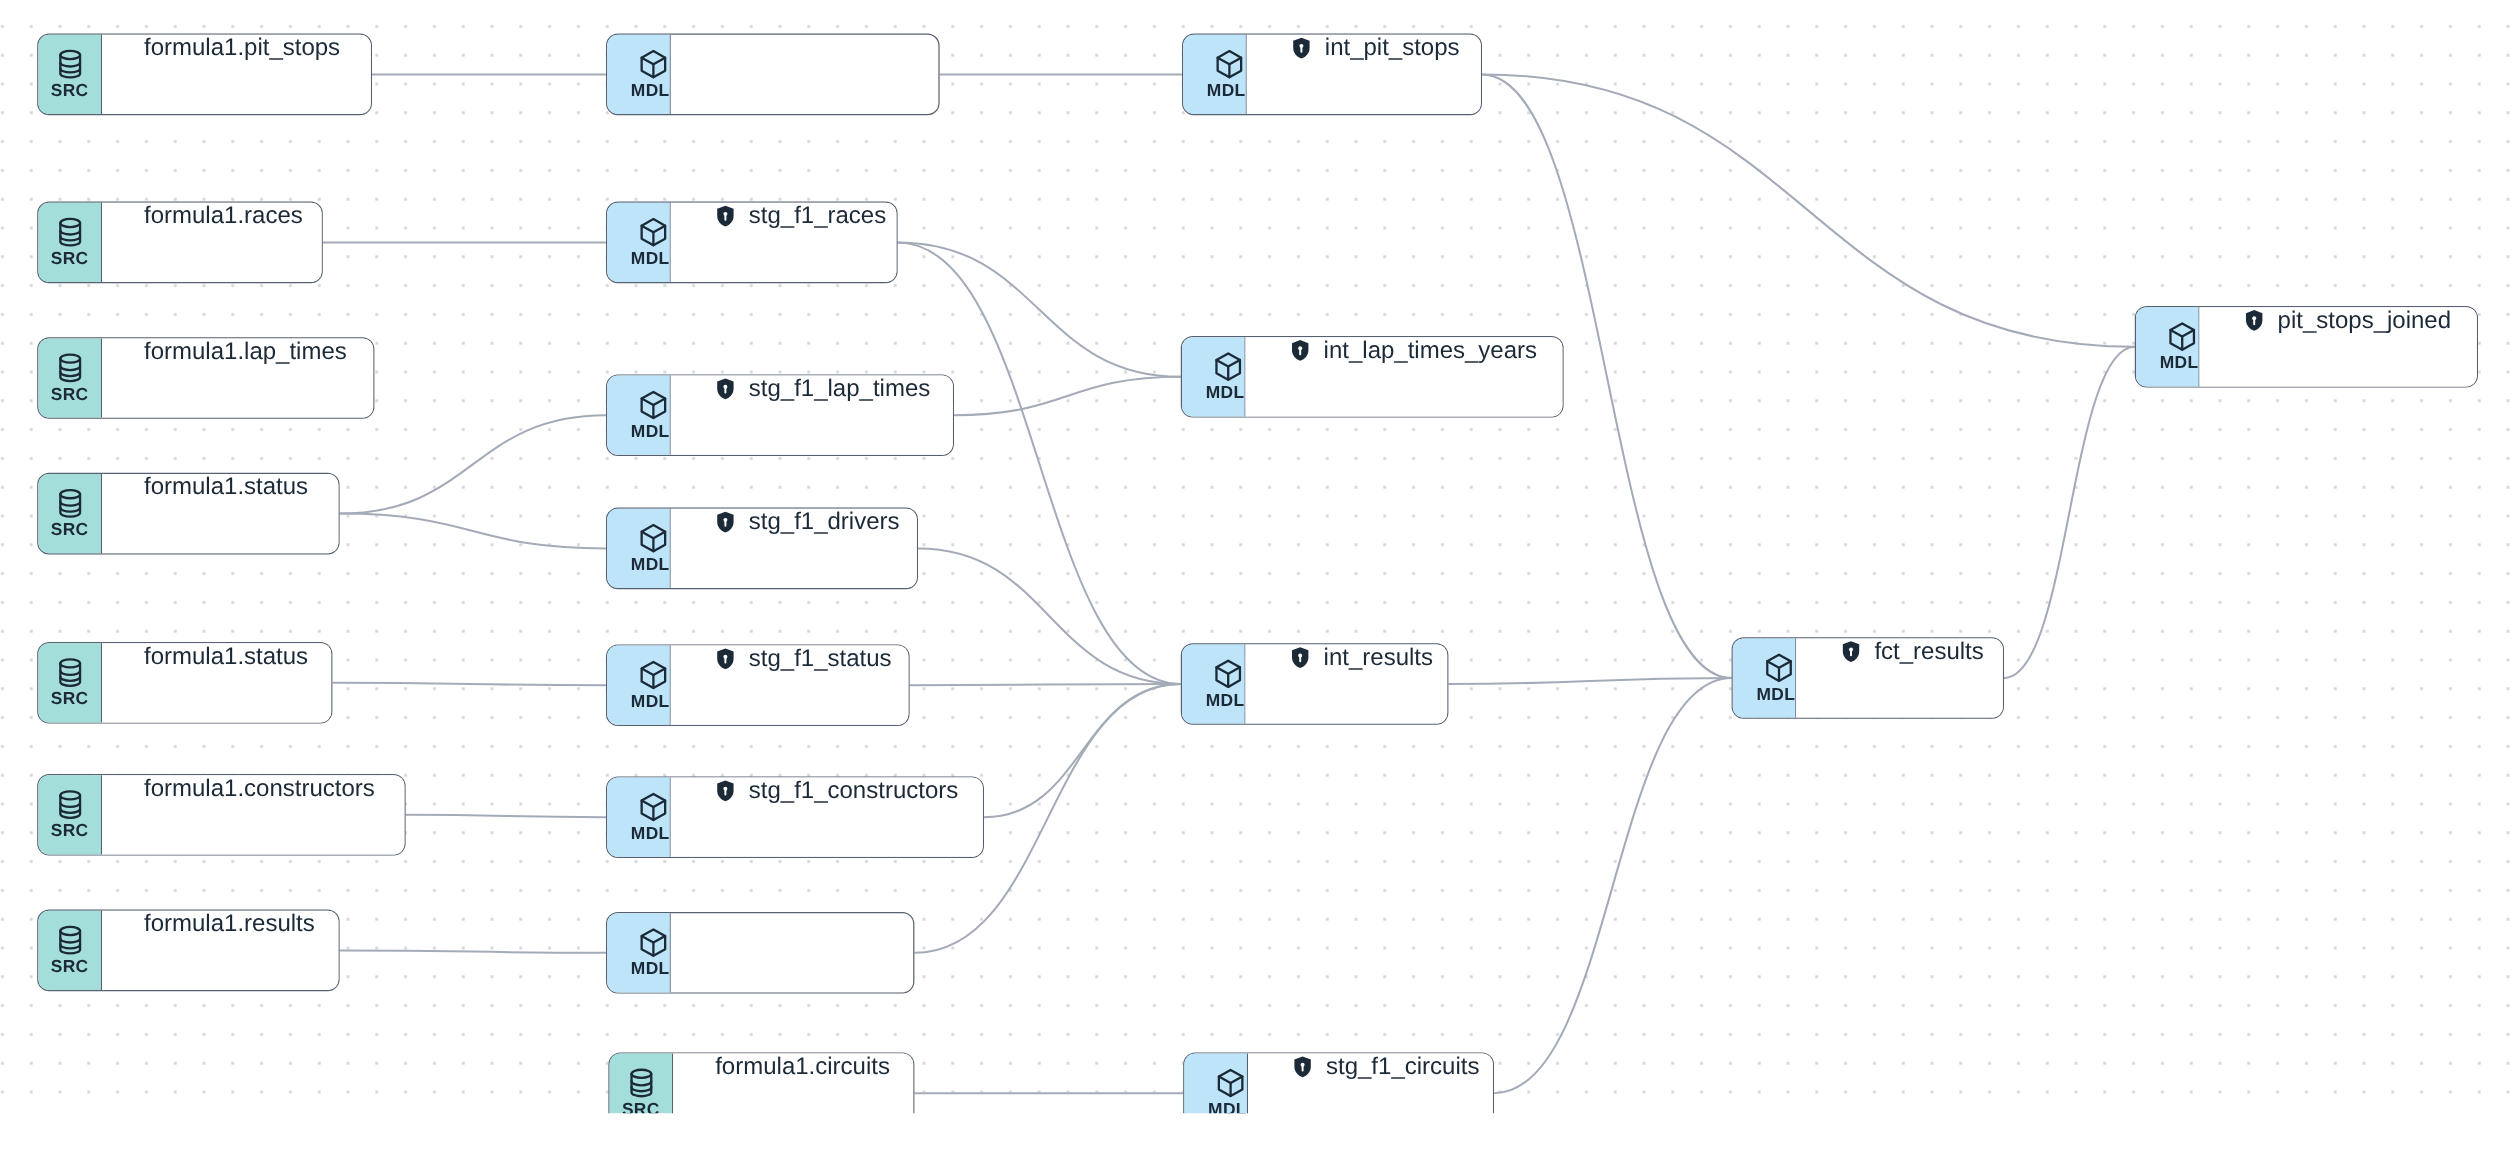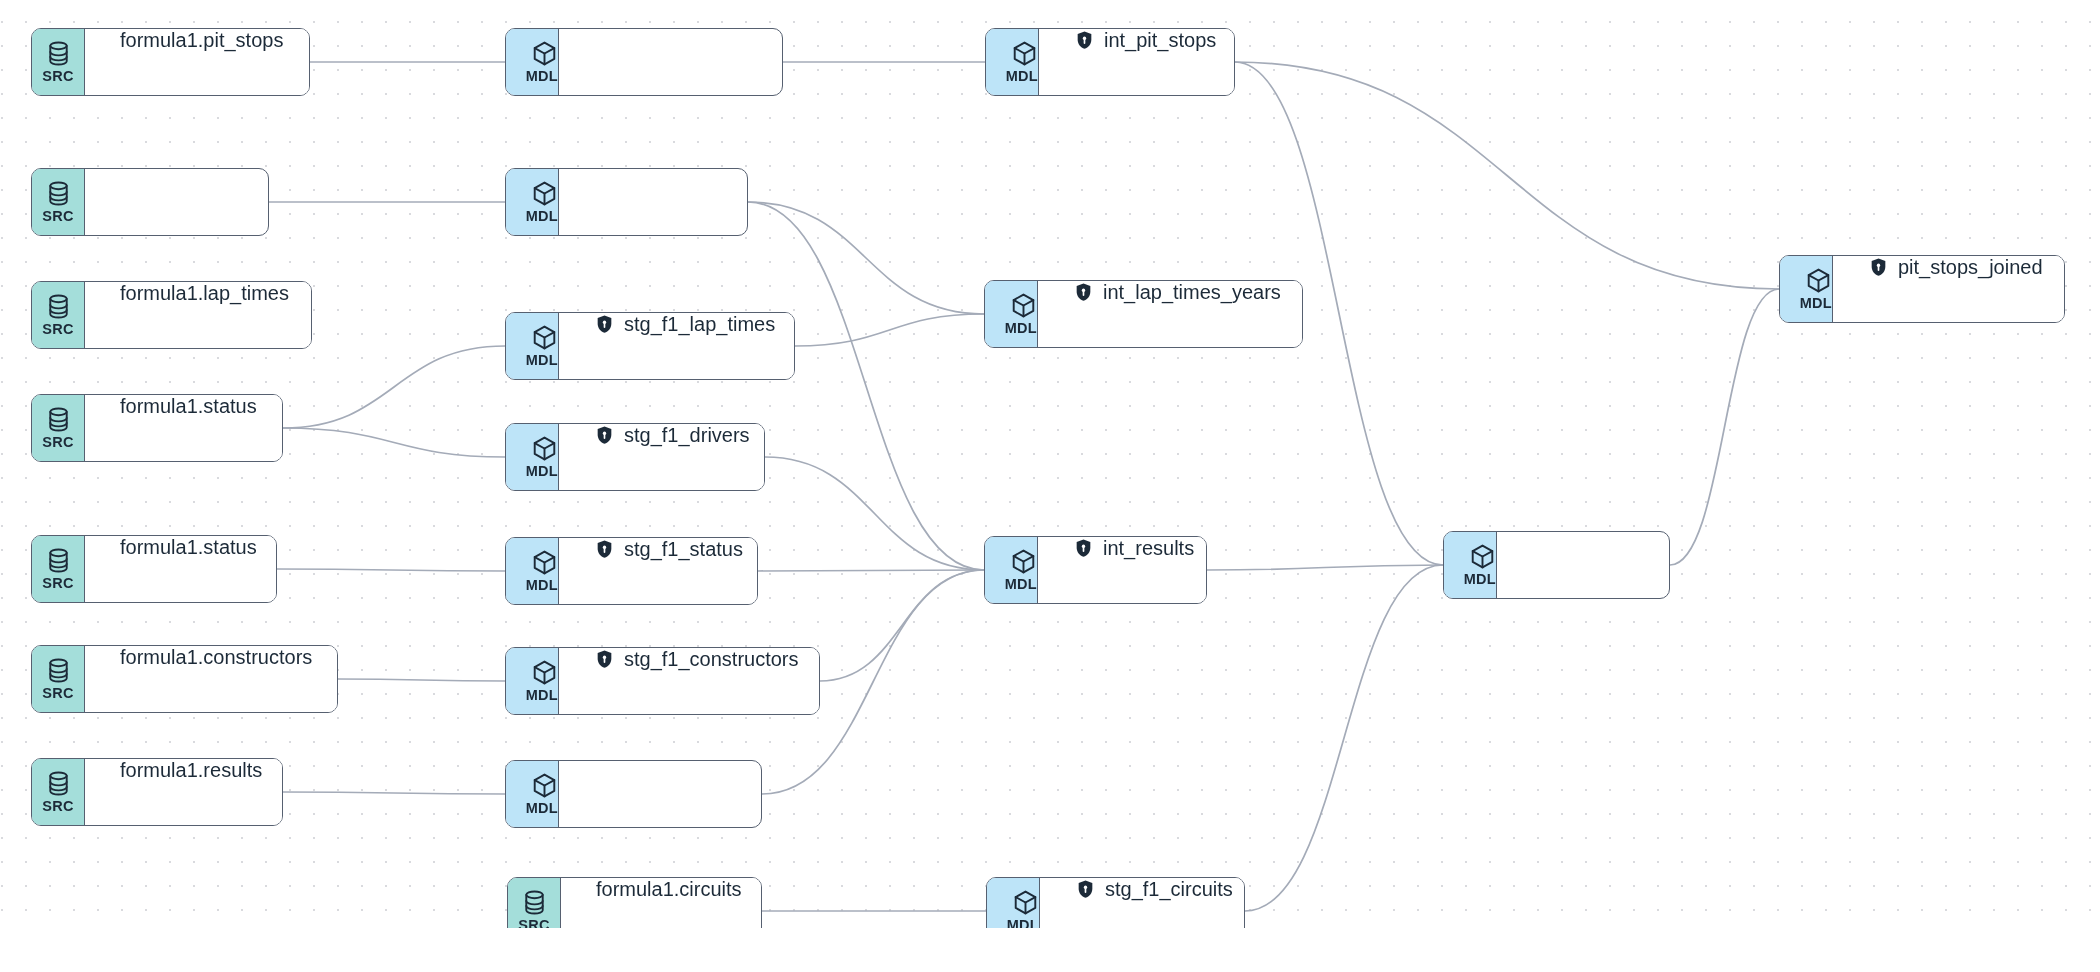--- a/index.html
+++ b/index.html
@@ -119,20 +119,24 @@
         <span class="icon-holder">
           <svg viewBox="0 0 24 24" style="color:var(--text)">
             <ellipse fill="none" stroke="currentColor" stroke-width="1.7" stroke-linecap="round" stroke-linejoin="round" cx="12" cy="5.2" rx="7.3" ry="3"></ellipse>
             <path fill="none" stroke="currentColor" stroke-width="1.7" stroke-linecap="round" stroke-linejoin="round" d="M4.7 5.2v13.6c0 1.66 3.27 3 7.3 3s7.3-1.34 7.3-3V5.2"></path>
             <path fill="none" stroke="currentColor" stroke-width="1.7" stroke-linecap="round" stroke-linejoin="round" d="M19.3 10.7c0 1.66-3.27 3-7.3 3s-7.3-1.34-7.3-3"></path>
             <path fill="none" stroke="currentColor" stroke-width="1.7" stroke-linecap="round" stroke-linejoin="round" d="M19.3 15.1c0 1.66-3.27 3-7.3 3s-7.3-1.34-7.3-3"></path>
           </svg>
         </span>
         <span class="badge-label">SRC</span>
       </div>
+      <div class="body">
+
+        <span class="label">formula1.races</span>
+      </div>
     </div>
     <div class="node source" style="left: 31px; top: 281px; width: 281px; height: 68px;">
       <div class="badge">
         <span class="icon-holder">
           <svg viewBox="0 0 24 24" style="color:var(--text)">
             <ellipse fill="none" stroke="currentColor" stroke-width="1.7" stroke-linecap="round" stroke-linejoin="round" cx="12" cy="5.2" rx="7.3" ry="3"></ellipse>
             <path fill="none" stroke="currentColor" stroke-width="1.7" stroke-linecap="round" stroke-linejoin="round" d="M4.7 5.2v13.6c0 1.66 3.27 3 7.3 3s7.3-1.34 7.3-3V5.2"></path>
             <path fill="none" stroke="currentColor" stroke-width="1.7" stroke-linecap="round" stroke-linejoin="round" d="M19.3 10.7c0 1.66-3.27 3-7.3 3s-7.3-1.34-7.3-3"></path>
             <path fill="none" stroke="currentColor" stroke-width="1.7" stroke-linecap="round" stroke-linejoin="round" d="M19.3 15.1c0 1.66-3.27 3-7.3 3s-7.3-1.34-7.3-3"></path>
           </svg>
@@ -245,20 +249,30 @@
       <div class="badge">
         <span class="icon-holder">
           <svg viewBox="0 0 24 24" style="color:var(--text)">
             <path fill="none" stroke="currentColor" stroke-width="1.7" stroke-linecap="round" stroke-linejoin="round" d="M12 2.3 20.7 7.15 V16.85 L12 21.7 3.3 16.85 V7.15 Z"></path>
             <path fill="none" stroke="currentColor" stroke-width="1.7" stroke-linecap="round" stroke-linejoin="round" d="M3.3 7.15 12 12 20.7 7.15"></path>
             <path fill="none" stroke="currentColor" stroke-width="1.7" stroke-linecap="round" stroke-linejoin="round" d="M12 12v9.7"></path>
           </svg>
         </span>
         <span class="badge-label">MDL</span>
       </div>
+      <div class="body">
+        <span class="shield">
+          <svg viewBox="0 0 24 24">
+            <path fill="var(--text)" d="M12 1.6l7.8 2.9v6.6c0 5.1-3.3 8.7-7.8 10.3C7.5 19.8 4.2 16.2 4.2 11.1V4.5L12 1.6z"></path>
+            <circle cx="12" cy="9.4" r="1.9" fill="#fff"></circle>
+            <path d="M12 10.6v4.4" stroke="#fff" stroke-width="1.9" stroke-linecap="round"></path>
+          </svg>
+        </span>
+        <span class="label">stg_f1_races</span>
+      </div>
     </div>
     <div class="node model" style="left: 505px; top: 312px; width: 290px; height: 68px;">
       <div class="badge">
         <span class="icon-holder">
           <svg viewBox="0 0 24 24" style="color:var(--text)">
             <path fill="none" stroke="currentColor" stroke-width="1.7" stroke-linecap="round" stroke-linejoin="round" d="M12 2.3 20.7 7.15 V16.85 L12 21.7 3.3 16.85 V7.15 Z"></path>
             <path fill="none" stroke="currentColor" stroke-width="1.7" stroke-linecap="round" stroke-linejoin="round" d="M3.3 7.15 12 12 20.7 7.15"></path>
             <path fill="none" stroke="currentColor" stroke-width="1.7" stroke-linecap="round" stroke-linejoin="round" d="M12 12v9.7"></path>
           </svg>
         </span>
@@ -444,20 +458,30 @@
     <div class="node model" style="left: 1443px; top: 531px; width: 227px; height: 68px;">
       <div class="badge">
         <span class="icon-holder">
           <svg viewBox="0 0 24 24" style="color:var(--text)">
             <path fill="none" stroke="currentColor" stroke-width="1.7" stroke-linecap="round" stroke-linejoin="round" d="M12 2.3 20.7 7.15 V16.85 L12 21.7 3.3 16.85 V7.15 Z"></path>
             <path fill="none" stroke="currentColor" stroke-width="1.7" stroke-linecap="round" stroke-linejoin="round" d="M3.3 7.15 12 12 20.7 7.15"></path>
             <path fill="none" stroke="currentColor" stroke-width="1.7" stroke-linecap="round" stroke-linejoin="round" d="M12 12v9.7"></path>
           </svg>
         </span>
         <span class="badge-label">MDL</span>
+      </div>
+      <div class="body">
+        <span class="shield">
+          <svg viewBox="0 0 24 24">
+            <path fill="var(--text)" d="M12 1.6l7.8 2.9v6.6c0 5.1-3.3 8.7-7.8 10.3C7.5 19.8 4.2 16.2 4.2 11.1V4.5L12 1.6z"></path>
+            <circle cx="12" cy="9.4" r="1.9" fill="#fff"></circle>
+            <path d="M12 10.6v4.4" stroke="#fff" stroke-width="1.9" stroke-linecap="round"></path>
+          </svg>
+        </span>
+        <span class="label">fct_results</span>
       </div>
     </div>
     <div class="node model" style="left: 1779px; top: 255px; width: 286px; height: 68px;">
       <div class="badge">
         <span class="icon-holder">
           <svg viewBox="0 0 24 24" style="color:var(--text)">
             <path fill="none" stroke="currentColor" stroke-width="1.7" stroke-linecap="round" stroke-linejoin="round" d="M12 2.3 20.7 7.15 V16.85 L12 21.7 3.3 16.85 V7.15 Z"></path>
             <path fill="none" stroke="currentColor" stroke-width="1.7" stroke-linecap="round" stroke-linejoin="round" d="M3.3 7.15 12 12 20.7 7.15"></path>
             <path fill="none" stroke="currentColor" stroke-width="1.7" stroke-linecap="round" stroke-linejoin="round" d="M12 12v9.7"></path>
           </svg>

